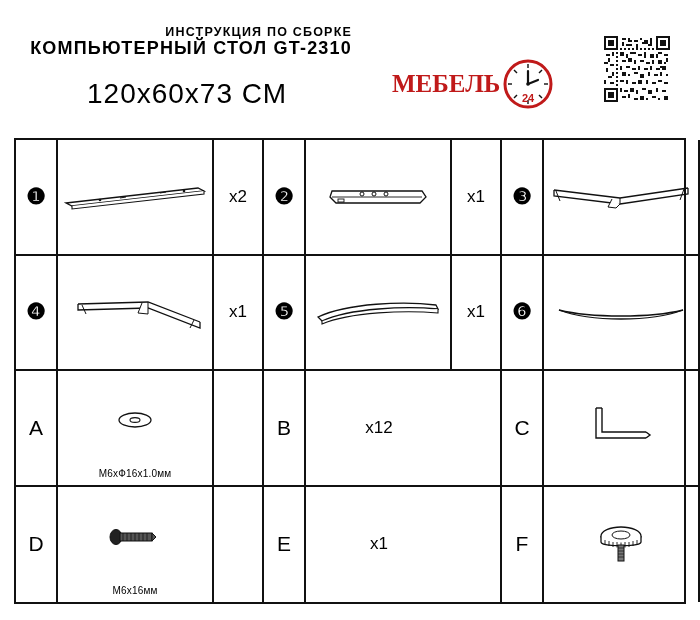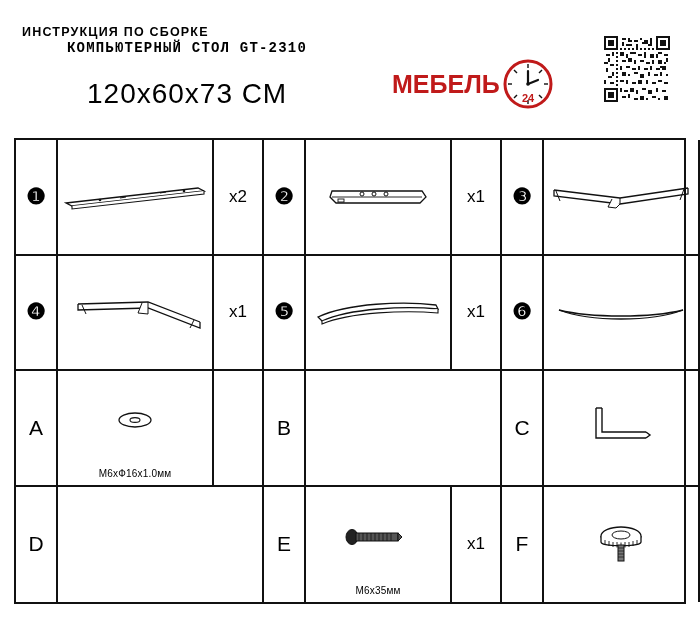--- a/index.html
+++ b/index.html
@@ -24,30 +24,29 @@
   .title-block {
     position: absolute;
     left: 22px;
     top: 24px;
     width: 330px;
   }
   .title-line1 {
     font-size: 12.5px;
     font-weight: bold;
     letter-spacing: 1.2px;
-    text-align: left;
+    text-align: right;
     line-height: 16px;
   }
   .title-line2 {
-    font-size: 14px;
+    font-size: 18px;
     font-weight: bold;
     letter-spacing: 1.2px;
-    text-align: center;
+    text-align: right;
     line-height: 16px;
-    font-family: Liberation Mono, monospace;
   }
   .title-dims {
     font-size: 28px;
     font-weight: normal;
     letter-spacing: 1px;
     margin-top: 22px;
     text-align: center;
   }
 
   .brand {
@@ -55,21 +54,21 @@
     left: 392px;
     top: 58px;
     display: flex;
     align-items: center;
   }
   .brand-text {
     font-size: 25px;
     font-weight: bold;
     color: #c01a1a;
     letter-spacing: 0px;
-    font-family: Liberation Sans, sans-serif;
+    font-family: Liberation Serif, serif;
   }
   .clock {
     position: relative;
     width: 52px;
     height: 52px;
     margin-left: 2px;
   }
   .clock svg { display:block; }
 
   .qr {
@@ -405,20 +404,21 @@
         <ellipse cx="30" cy="16" rx="5" ry="2.4" fill="#fff" stroke="#111" stroke-width="1.1"></ellipse>
       </svg>
       <div class="spec">M6xФ16x1.0мм</div>
     </div>
   </div>
 
   <div class="cellgroup">
     <div class="c-index">
         <span class="letter">B</span>
       </div>
+    <div class="c-qty">x12</div>
   </div>
 
   <div class="cellgroup nocolborder">
     <div class="c-index">
         <span class="letter">C</span>
       </div>
     <div class="c-pic">
       <svg class="part" width="90" height="60" viewBox="0 0 90 60">
         <path d="M20 10 L20 40 L70 40" fill="none" stroke="#111" stroke-width="1.4"></path>
         <path d="M26 10 L26 34 L70 34" fill="none" stroke="#111" stroke-width="1.4"></path>
@@ -427,45 +427,43 @@
       </svg>
       <div class="spec"></div>
     </div>
 
   </div>
 
   <div class="cellgroup norowborder">
     <div class="c-index">
         <span class="letter">D</span>
       </div>
+    <div class="c-pic">
+      <svg class="part" width="70" height="34" viewBox="0 0 70 34" style="margin-bottom:14px">
+        <ellipse cx="16" cy="17" rx="6" ry="7.5" fill="#222" stroke="#111" stroke-width="1"></ellipse>
+        <rect x="20" y="13" width="32" height="8" fill="#555" stroke="#111" stroke-width="1"></rect>
+        <g stroke="#111" stroke-width="0.8">
+          <line x1="23" y1="13" x2="23" y2="21"></line>
+            <line x1="27" y1="13" x2="27" y2="21"></line>
+          <line x1="31" y1="13" x2="31" y2="21"></line>
+            <line x1="35" y1="13" x2="35" y2="21"></line>
+          <line x1="39" y1="13" x2="39" y2="21"></line>
+            <line x1="43" y1="13" x2="43" y2="21"></line>
+          <line x1="47" y1="13" x2="47" y2="21"></line>
+        </g>
+        <path d="M52 13 L56 17 L52 21 Z" fill="#555" stroke="#111" stroke-width="1"></path>
+      </svg>
+      <div class="spec">M6x16мм</div>
+    </div>
   </div>
 
   <div class="cellgroup norowborder">
     <div class="c-index">
         <span class="letter">E</span>
       </div>
-    <div class="c-pic">
-      <svg class="part" width="80" height="34" viewBox="0 0 80 34" style="margin-bottom:14px">
-        <ellipse cx="14" cy="17" rx="6" ry="7.5" fill="#222" stroke="#111" stroke-width="1"></ellipse>
-        <rect x="18" y="13" width="42" height="8" fill="#555" stroke="#111" stroke-width="1"></rect>
-        <g stroke="#111" stroke-width="0.8">
-          <line x1="21" y1="13" x2="21" y2="21"></line>
-            <line x1="25" y1="13" x2="25" y2="21"></line>
-          <line x1="29" y1="13" x2="29" y2="21"></line>
-            <line x1="33" y1="13" x2="33" y2="21"></line>
-          <line x1="37" y1="13" x2="37" y2="21"></line>
-            <line x1="41" y1="13" x2="41" y2="21"></line>
-          <line x1="45" y1="13" x2="45" y2="21"></line>
-            <line x1="49" y1="13" x2="49" y2="21"></line>
-          <line x1="53" y1="13" x2="53" y2="21"></line>
-        </g>
-        <path d="M60 13 L64 17 L60 21 Z" fill="#555" stroke="#111" stroke-width="1"></path>
-      </svg>
-      <div class="spec">M6x35мм</div>
-    </div>
     <div class="c-qty">x1</div>
   </div>
 
   <div class="cellgroup nocolborder norowborder">
     <div class="c-index">
         <span class="letter">F</span>
       </div>
     <div class="c-pic">
       <svg class="part" width="70" height="56" viewBox="0 0 70 56">
         <ellipse cx="35" cy="20" rx="20" ry="9" fill="#fff" stroke="#111" stroke-width="1.3"></ellipse>

